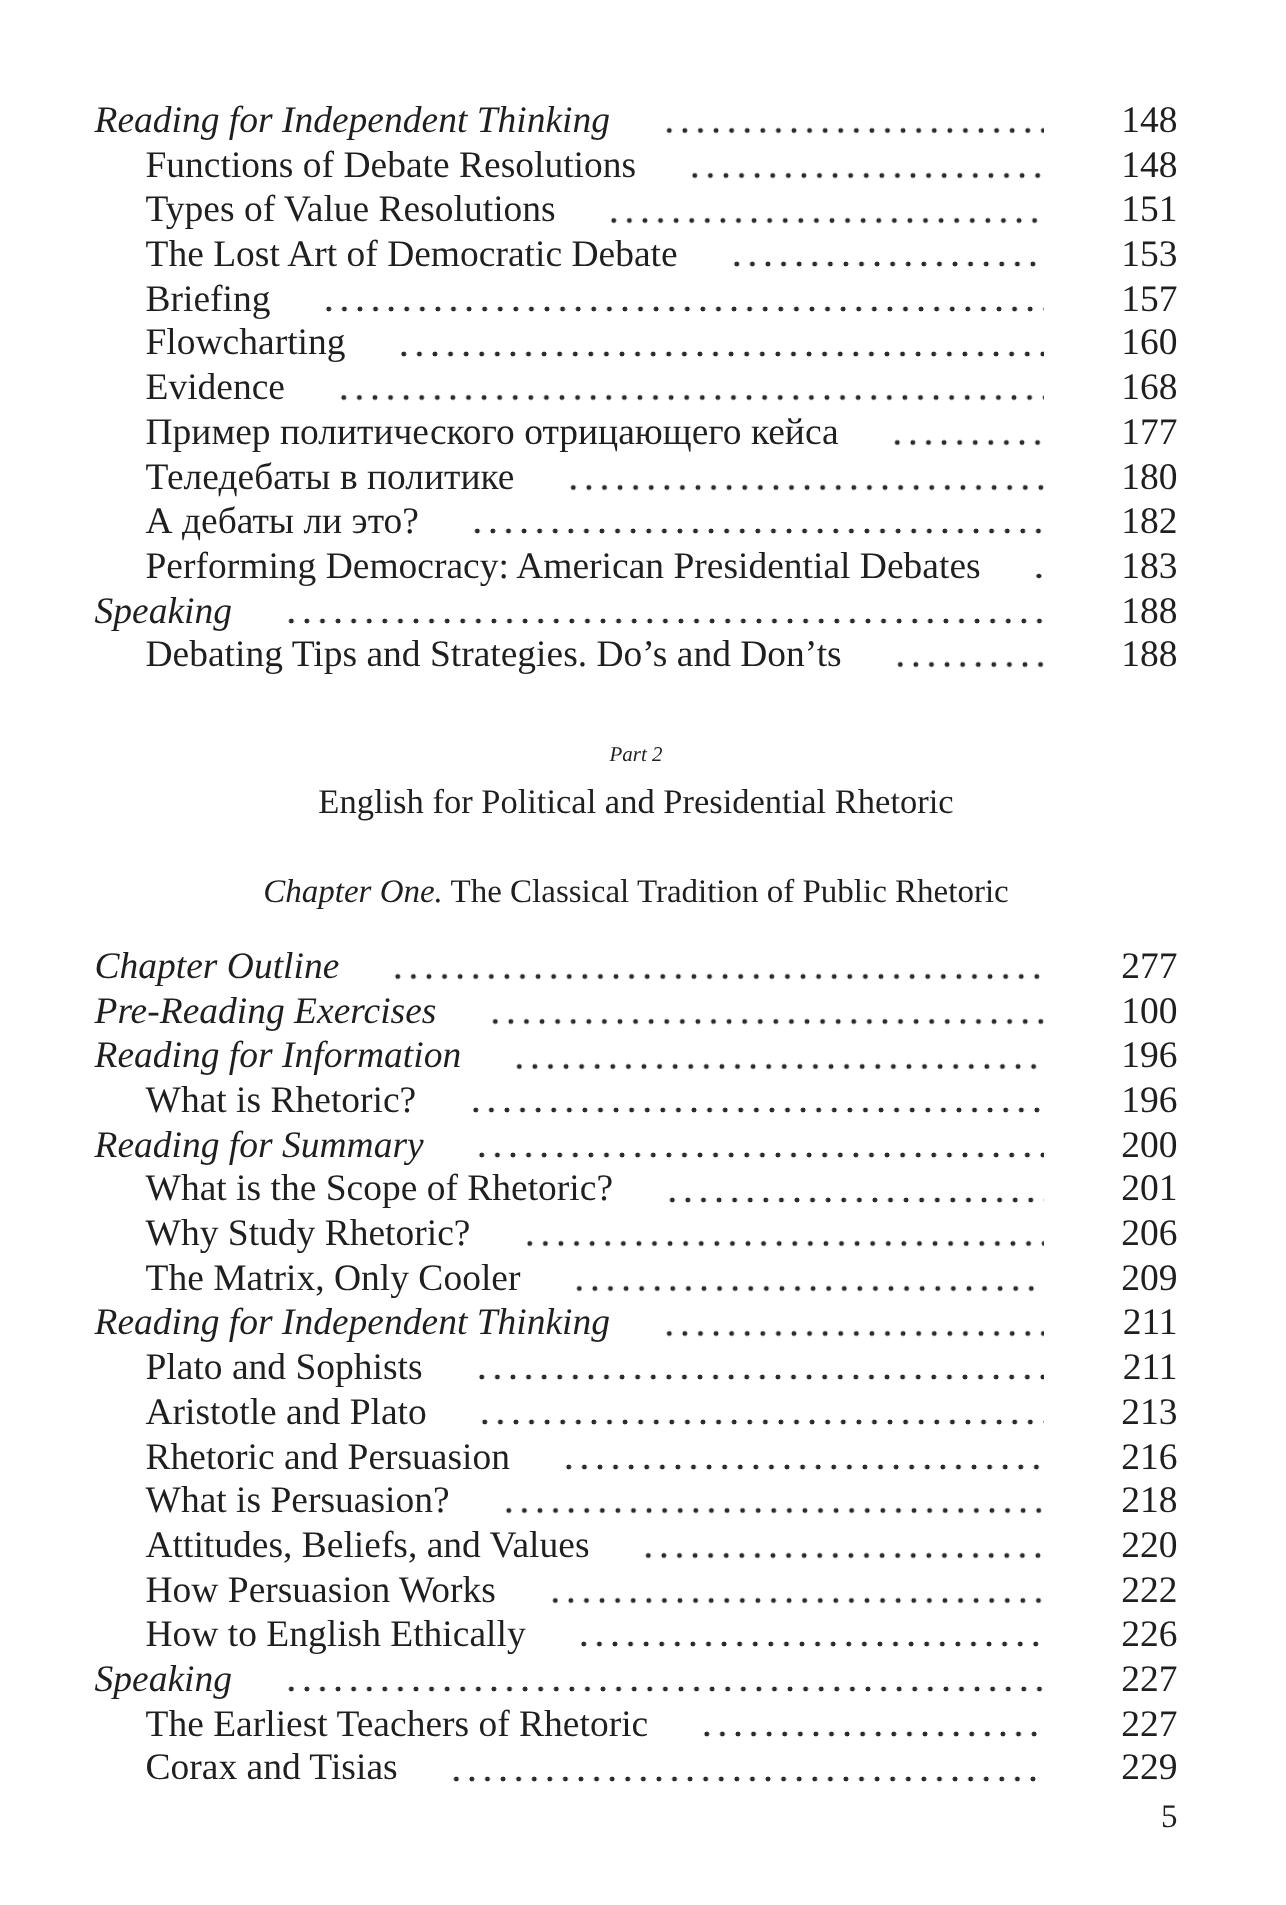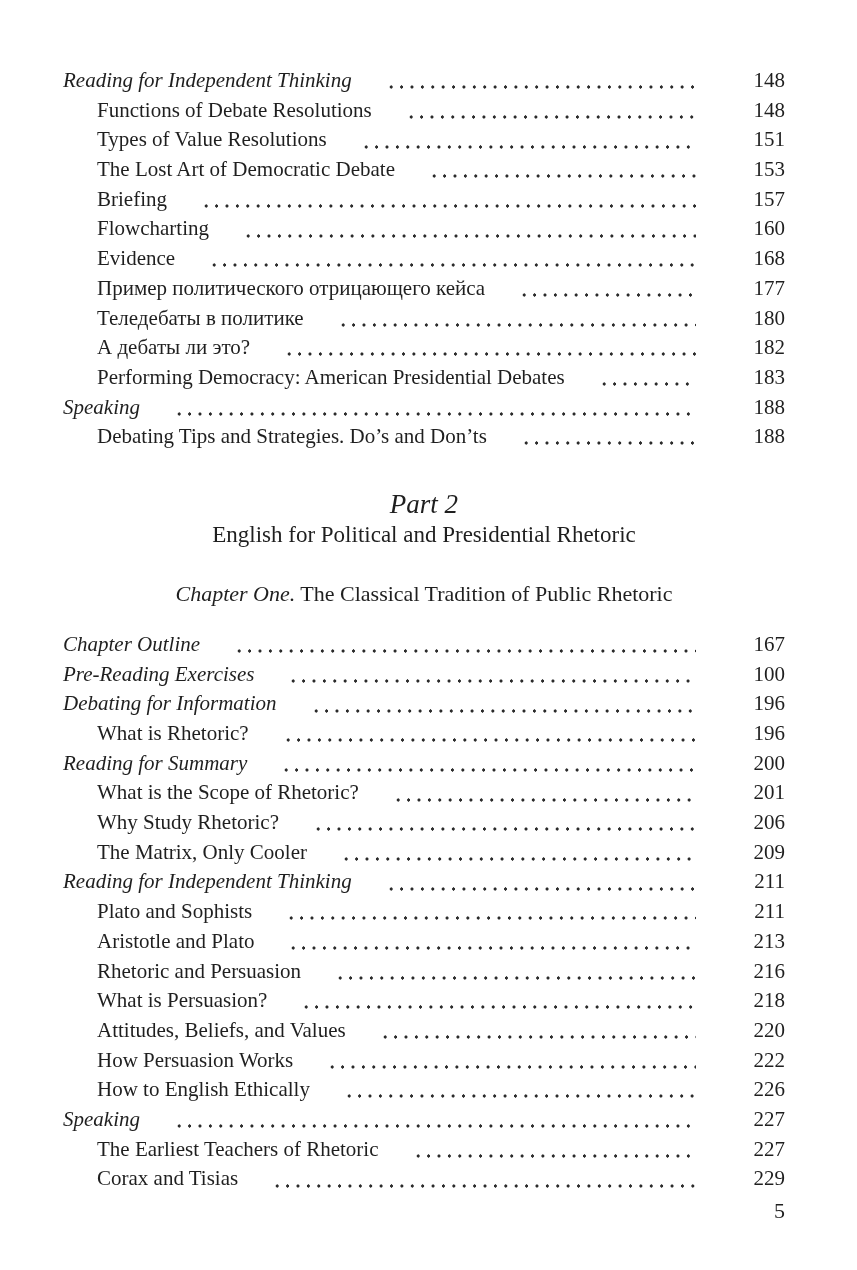--- a/index.html
+++ b/index.html
@@ -22,21 +22,21 @@
     box-sizing: border-box;
   }
   
   .toc-list {
     display: block;
   }
   .toc-row {
     display: flex;
     align-items: stretch;
     height: 29.7px;
-    font-size: 21px;
+    font-size: 25px;
     line-height: 29.7px;
     white-space: nowrap;
     gap: 24px;
   }
   .toc-row.italic .toc-label {
     font-style: italic;
   }
   .toc-row.indent {
     padding-left: 34px;
   }
@@ -56,21 +56,21 @@
     width: 65px;
     text-align: right;
   }
   
   .part-heading {
     margin-top: 37px;
     text-align: center;
   }
   .part-label {
     font-style: italic;
-    font-size: 27px;
+    font-size: 14px;
     line-height: 30px;
     margin-top: 12px;
   }
   .part-title {
     font-size: 23px;
     line-height: 32px;
   }
   .chapter-heading {
     margin-top: 28px;
     margin-bottom: 21px;
@@ -182,31 +182,31 @@
 
   <div class="chapter-heading">
     <span class="chapter-label">Chapter One.</span>
     <span>The Classical Tradition of Public Rhetoric</span>
   </div>
 
   <div class="toc-list">
   <div class="toc-row italic">
     <span class="toc-label">Chapter Outline</span>
     <span class="toc-leader"></span>
-    <span class="toc-page">167</span>
+    <span class="toc-page">277</span>
   </div>
 
   <div class="toc-row italic">
     <span class="toc-label">Pre-Reading Exercises</span>
     <span class="toc-leader"></span>
     <span class="toc-page">100</span>
   </div>
 
   <div class="toc-row italic">
-    <span class="toc-label">Debating for Information</span>
+    <span class="toc-label">Reading for Information</span>
     <span class="toc-leader"></span>
     <span class="toc-page">196</span>
   </div>
 
   <div class="toc-row indent">
     <span class="toc-label">What is Rhetoric?</span>
     <span class="toc-leader"></span>
     <span class="toc-page">196</span>
   </div>
 

